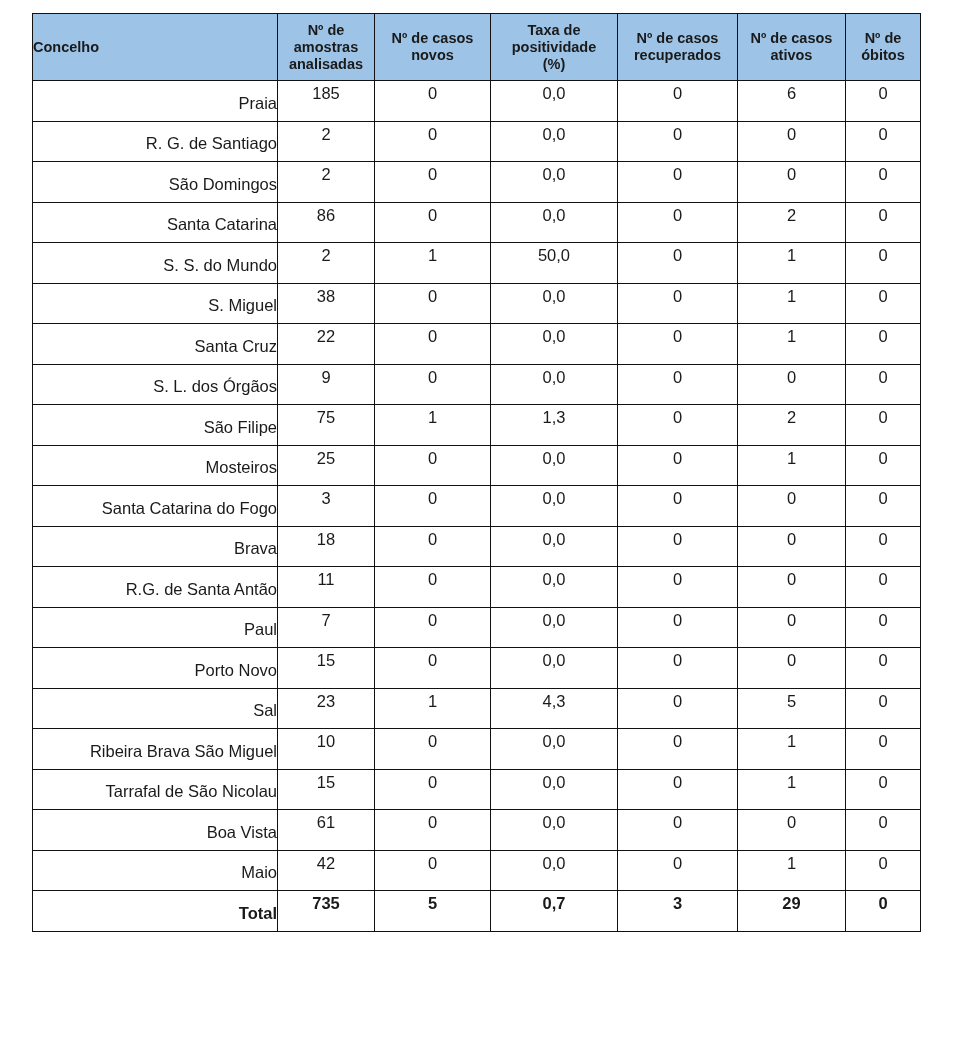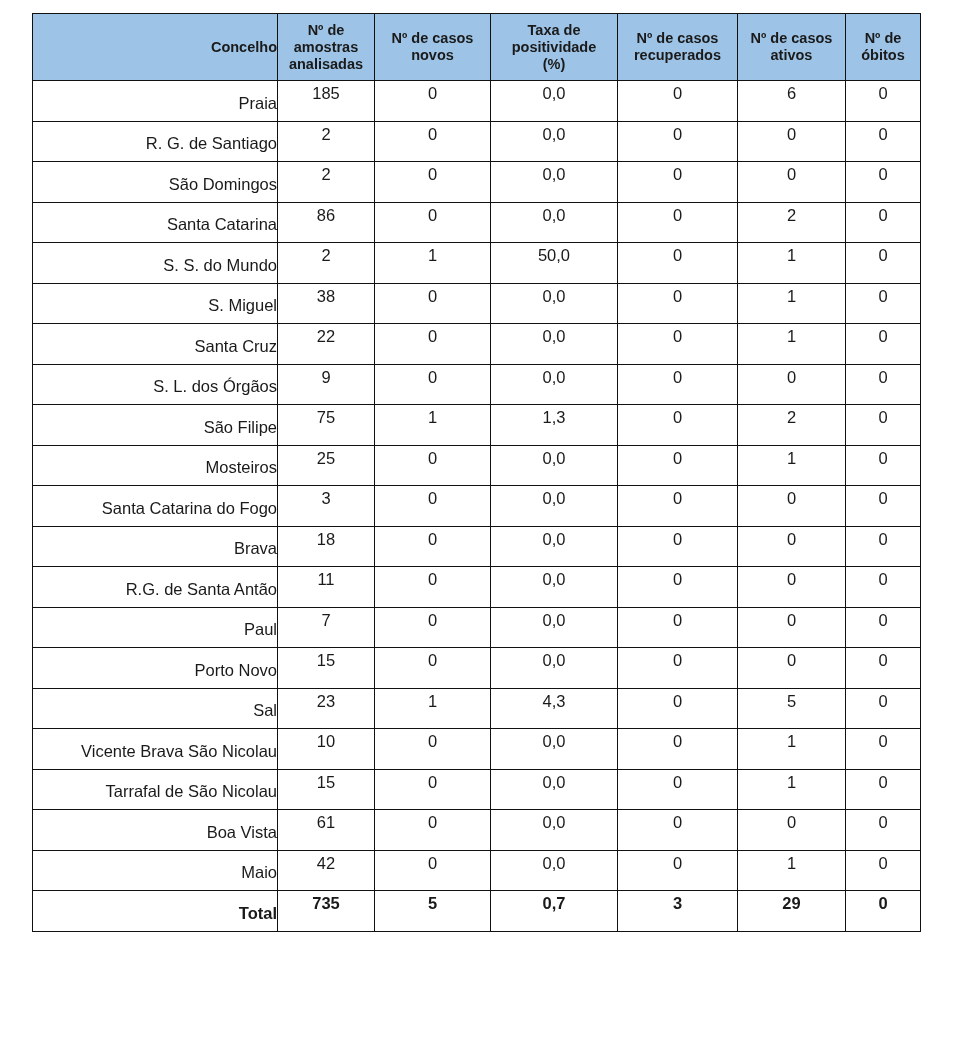--- a/index.html
+++ b/index.html
@@ -6,21 +6,21 @@
   body { width: 957px; height: 1053px; position: relative; overflow: hidden;
          font-family: "Liberation Sans", sans-serif; color: #1a1a1a; }
   table { position: absolute; left: 32px; top: 13px; border-collapse: collapse;
           table-layout: fixed; width: 888px; }
   col.c0 { width: 245px; } col.c1 { width: 97px; } col.c2 { width: 116px; }
   col.c3 { width: 127px; } col.c4 { width: 120px; } col.c5 { width: 108px; }
   col.c6 { width: 75px; }
   th, td { border: 1.5px solid #111; padding: 0; }
   thead th { background: #9dc3e6; height: 66px; font-size: 14.5px; font-weight: bold;
              text-align: center; vertical-align: middle; line-height: 17px; }
-  thead th.first { text-align: right; padding-left: 5px; }
+  thead th.first { text-align: left; }
   tbody td { height: 40.5px; font-size: 16.5px; text-align: center; vertical-align: top;
              padding-top: 3px; box-sizing: border-box; }
   tbody td.name { text-align: right; vertical-align: bottom; padding: 0 0 8px 5px; }
   tbody tr.total td { font-weight: bold; }
   .hline { display: block; }
 </style>
 </head>
 <body>
 
 <table>
@@ -205,21 +205,21 @@
       <tr>
         <td class="name">Sal</td>
         <td>23</td>
         <td>1</td>
         <td>4,3</td>
         <td>0</td>
         <td>5</td>
         <td>0</td>
       </tr>
       <tr>
-        <td class="name">Vicente Brava São Nicolau</td>
+        <td class="name">Ribeira Brava São Miguel</td>
         <td>10</td>
         <td>0</td>
         <td>0,0</td>
         <td>0</td>
         <td>1</td>
         <td>0</td>
       </tr>
       <tr>
         <td class="name">Tarrafal de São Nicolau</td>
         <td>15</td>

